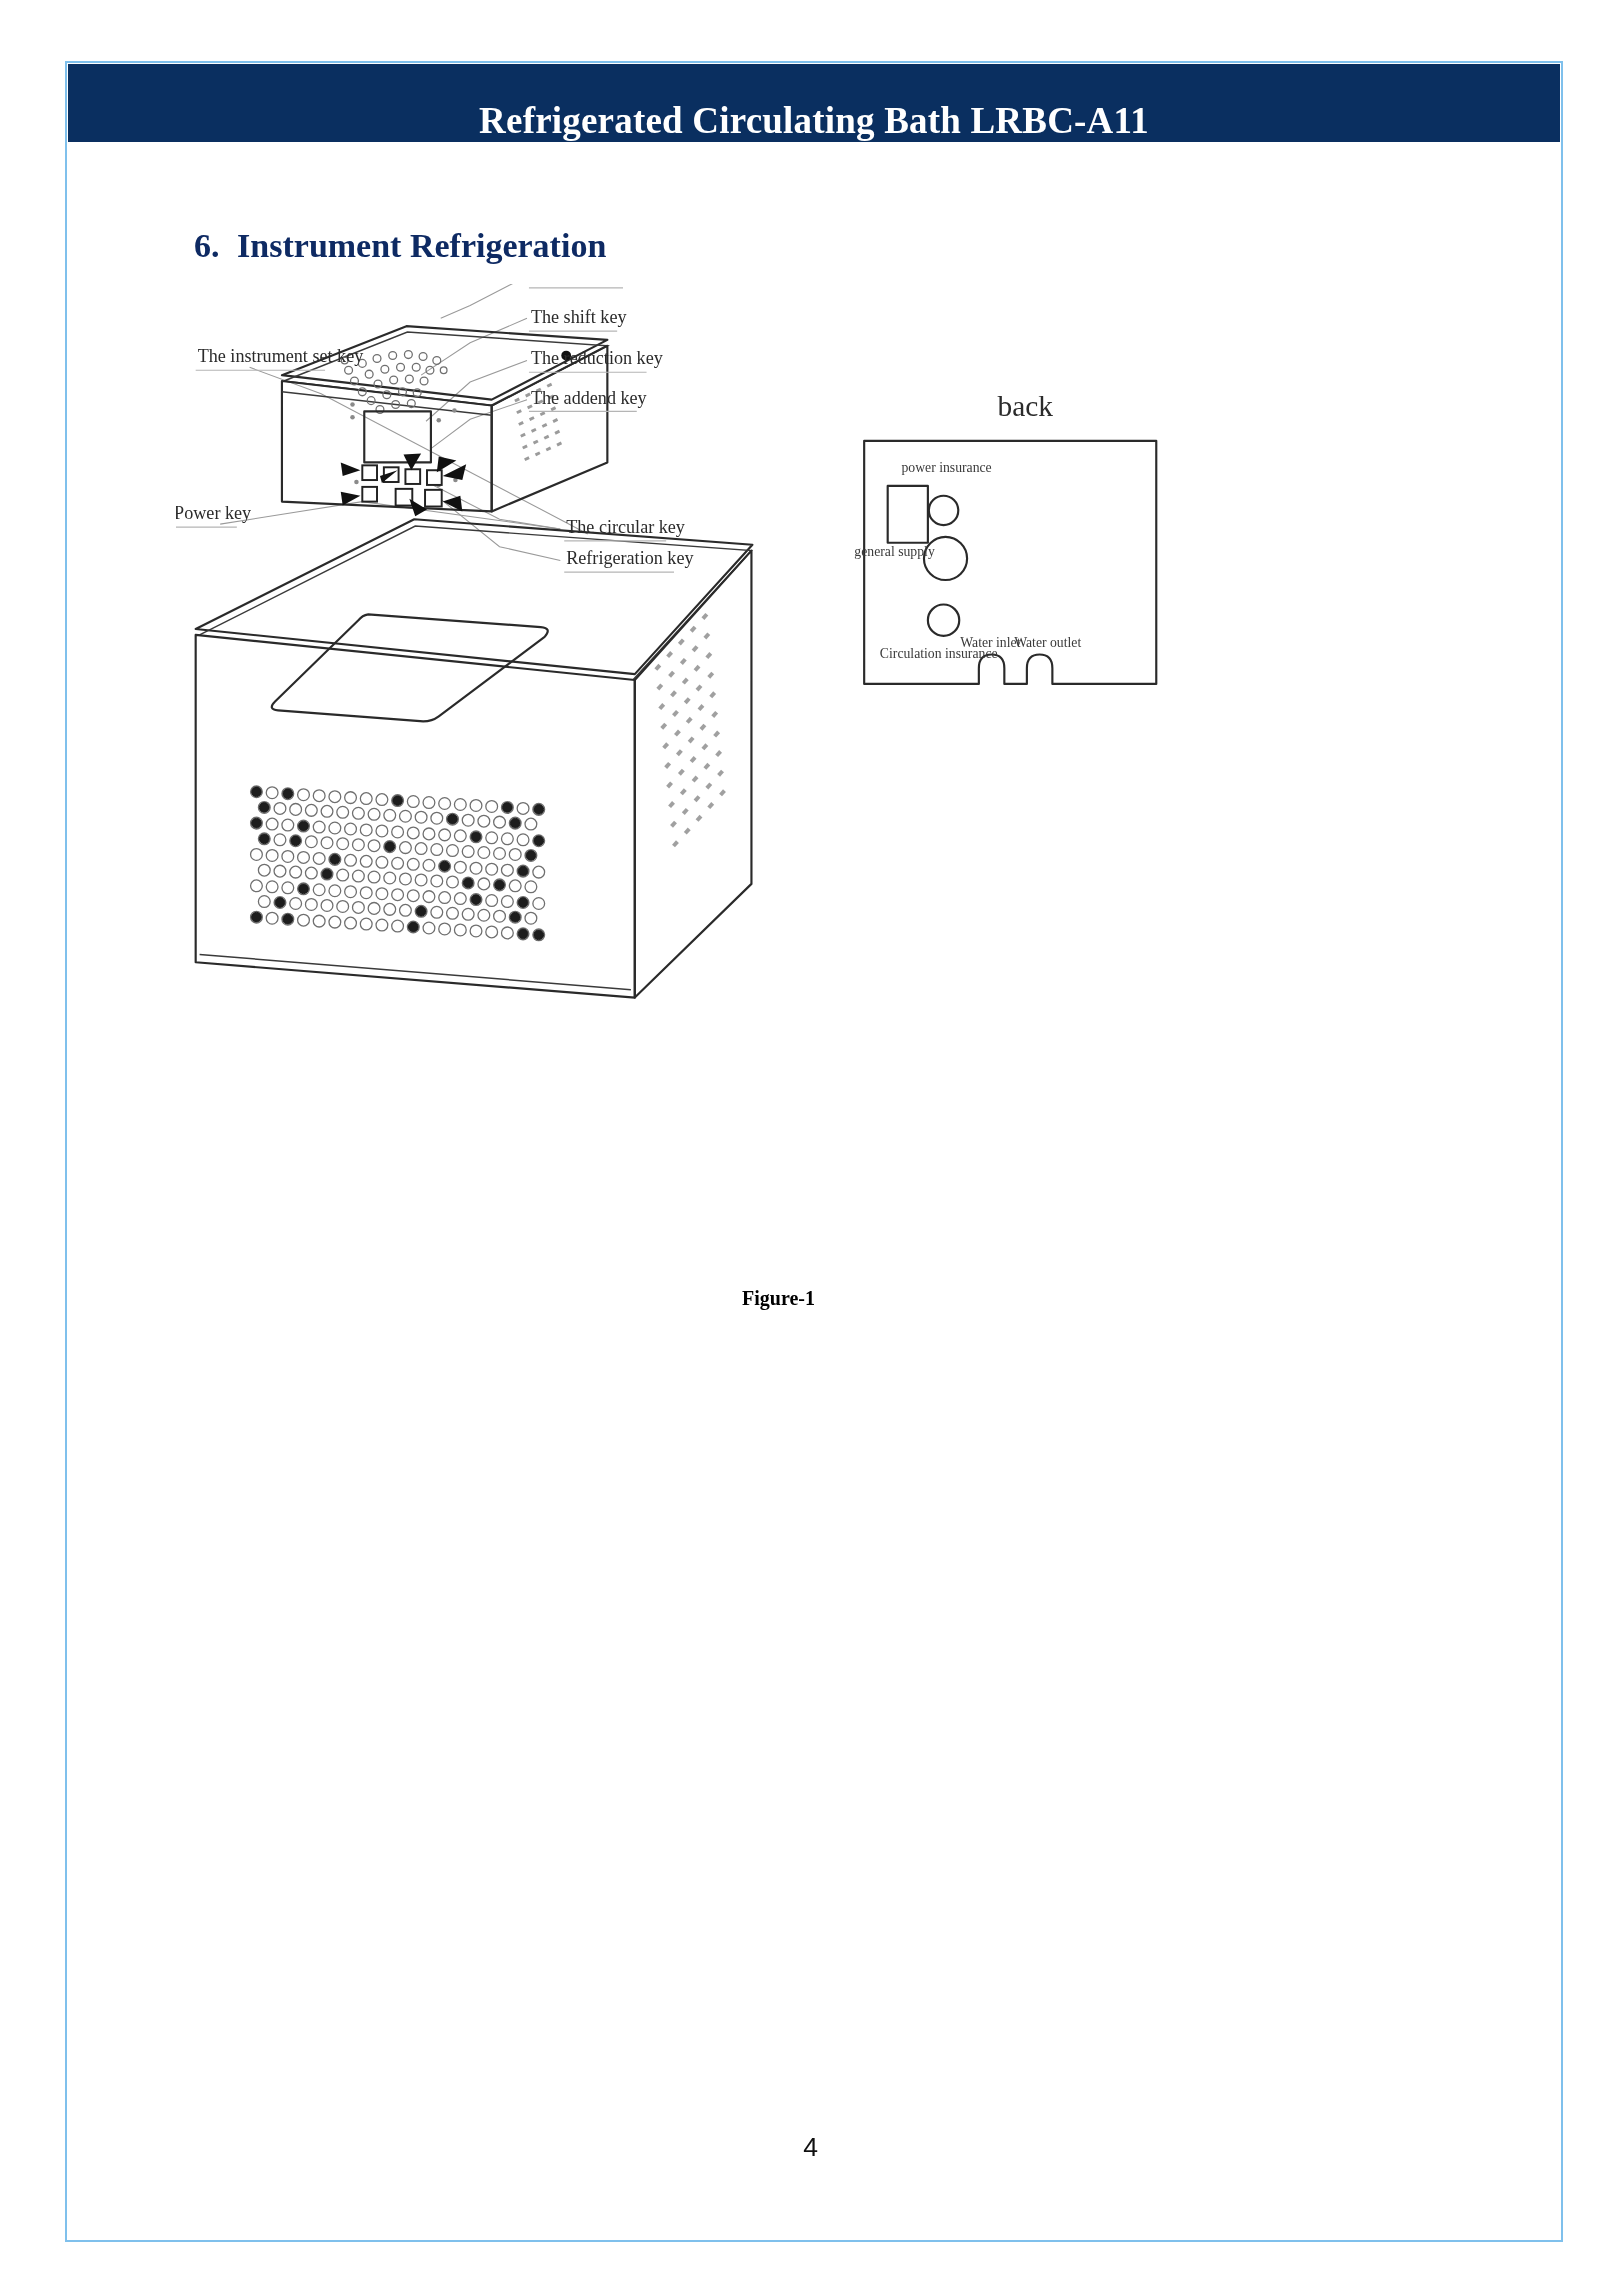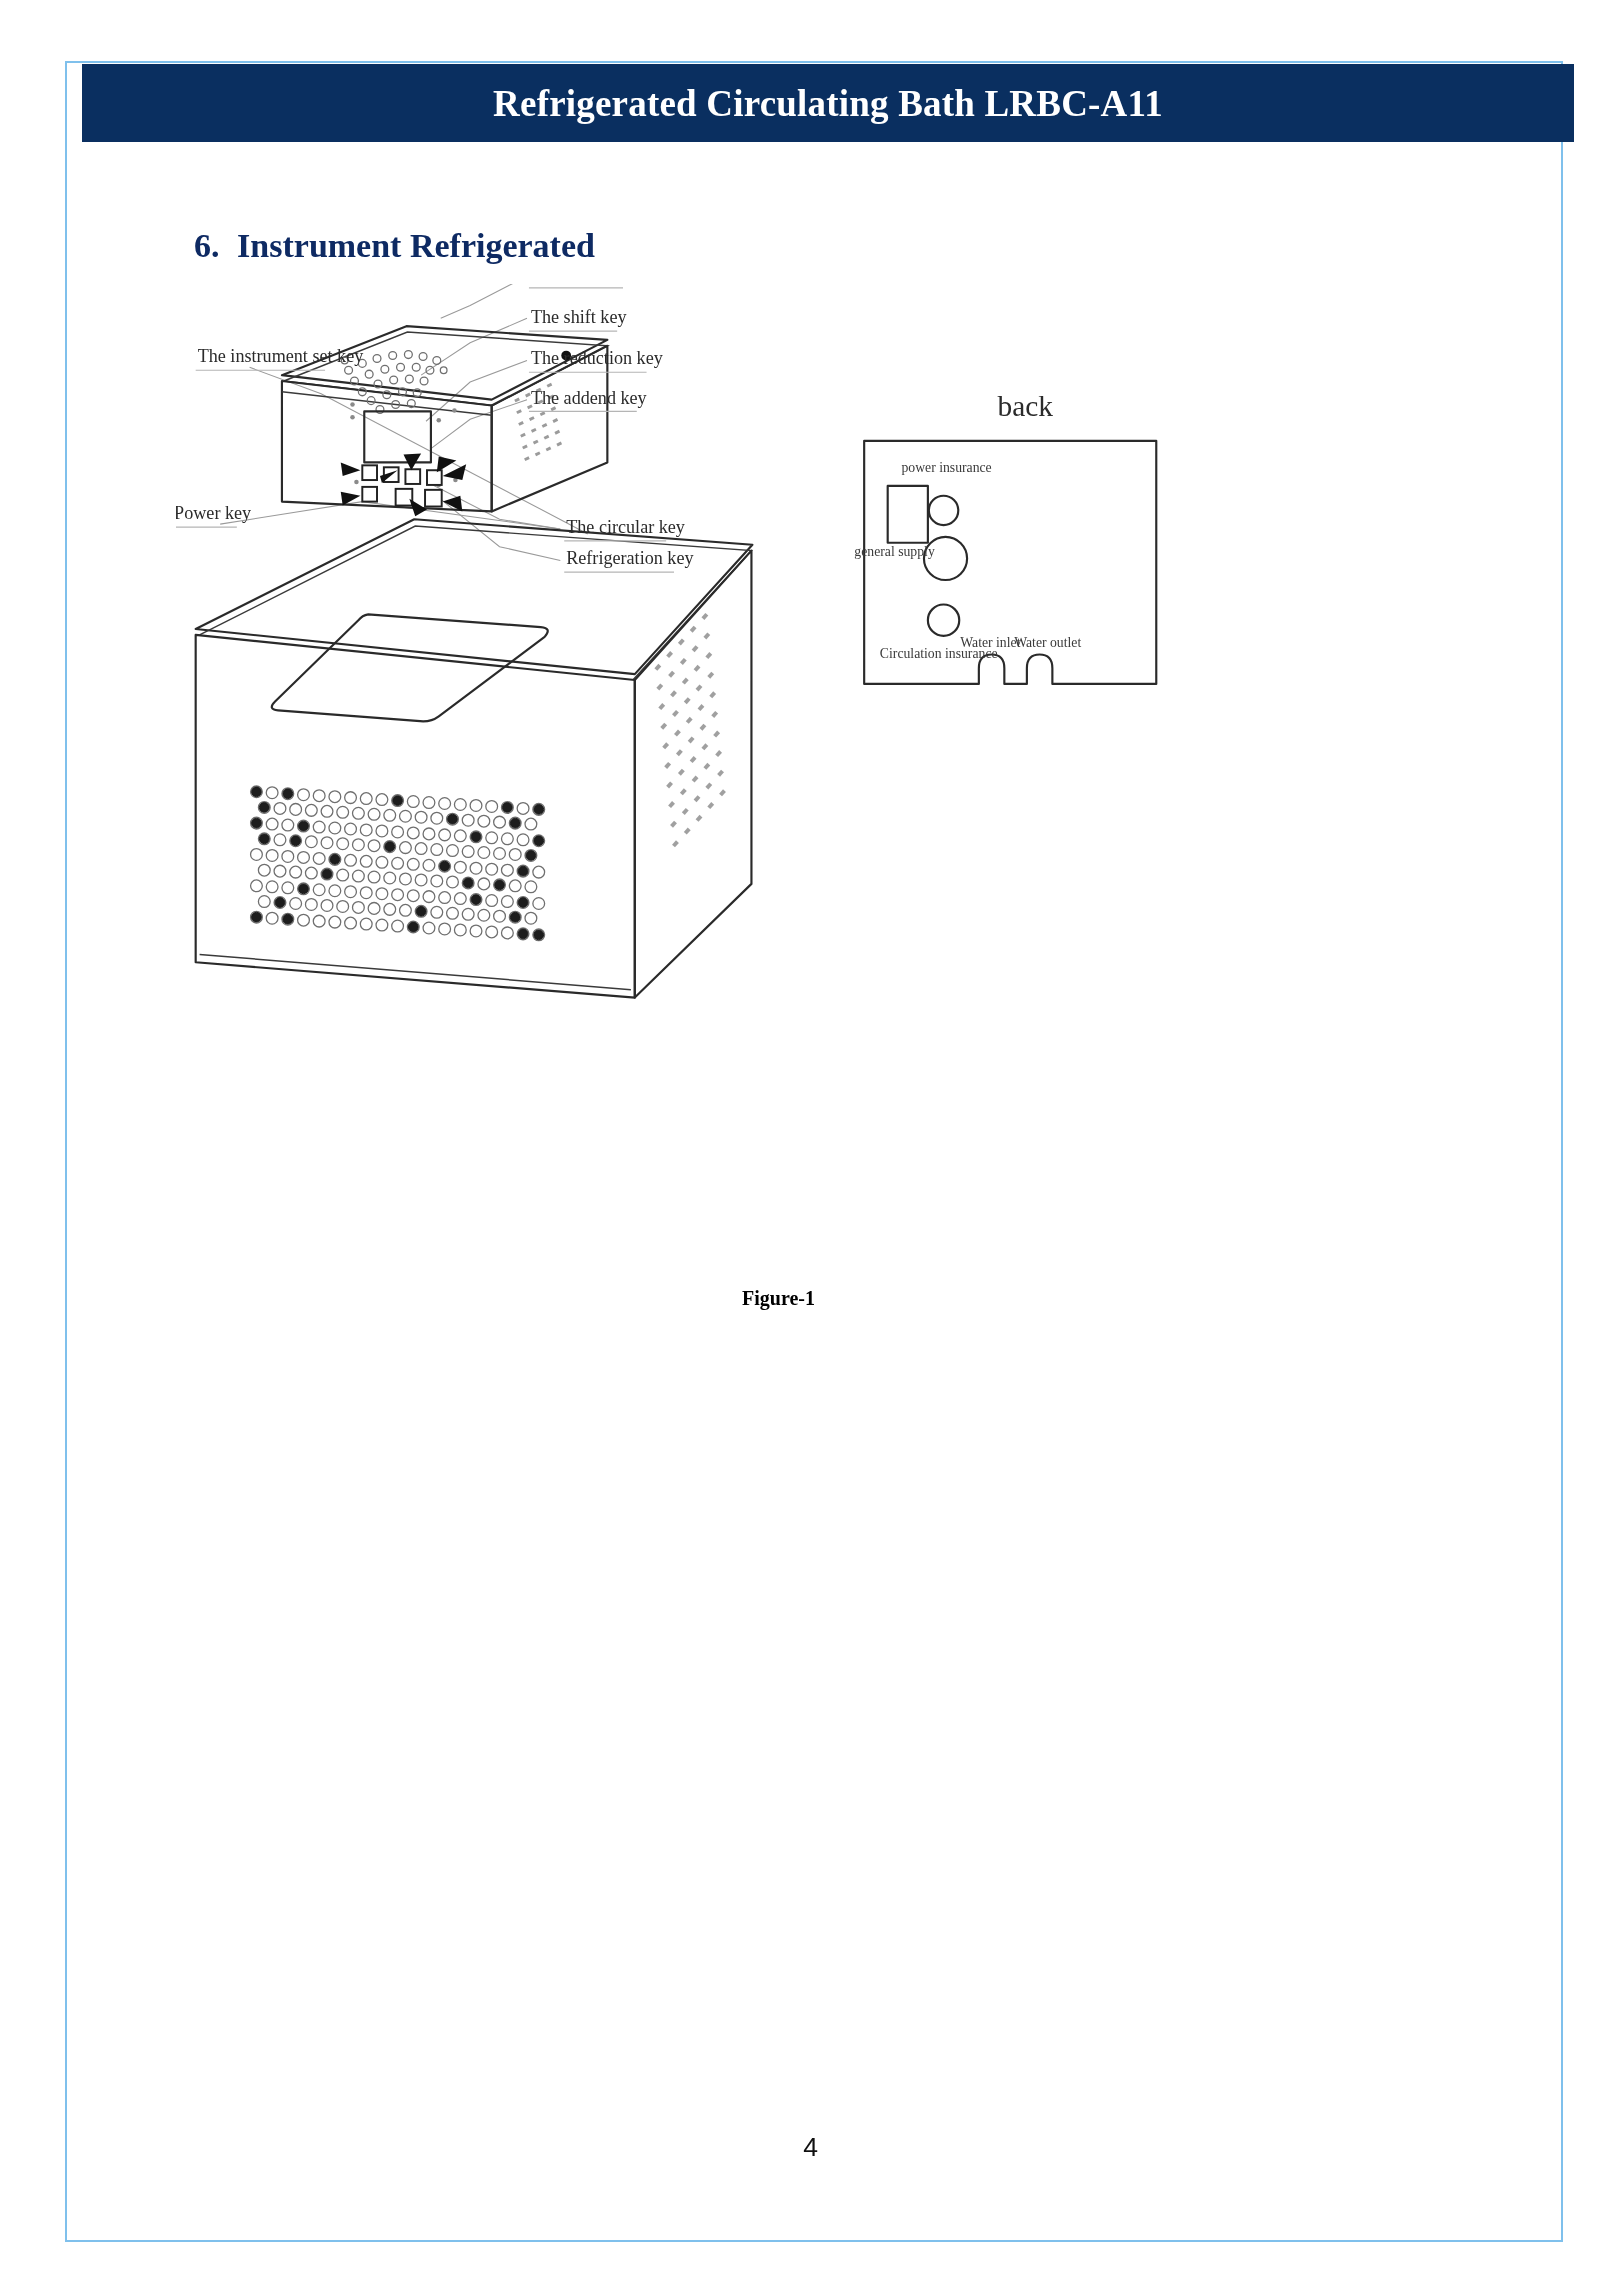--- a/index.html
+++ b/index.html
@@ -36,23 +36,22 @@
 
   
   #header-banner {
     position: absolute;
     left: 68px;
     top: 64px;
     width: 1492px;
     height: 78px;
     background: #0A2F60;
     display: flex;
-    align-items: center;
+    align-items: flex-end;
     justify-content: center;
-    margin-left: 14px;
   }
   #header-title {
     color: #ffffff;
     font-family: "Liberation Serif", serif;
     font-weight: bold;
     font-size: 37px;
     letter-spacing: 0.2px;
     white-space: nowrap;
   }
 
@@ -133,21 +132,21 @@
 
 <div id="page">
 
   <div id="page-border"></div>
 
   <div id="header-banner">
     <div id="header-title">Refrigerated Circulating Bath LRBC-A11</div>
   </div>
 
   <div id="section-heading">
-    <span class="sec-num">6.</span><span>Instrument Refrigerated</span>
+    <span class="sec-num">6.</span><span>Instrument Refrigeration</span>
   </div>
 
   <div id="figure-area">
     <svg id="figure-svg" width="1294" height="990" viewBox="0 0 1320 1010" xmlns="http://www.w3.org/2000/svg">
 
       <g>
 
         <path class="lead" d="M75,85 L148,112 L420,255"></path>
 
         <path class="lead" d="M45,245 L190,222 L392,250"></path>

